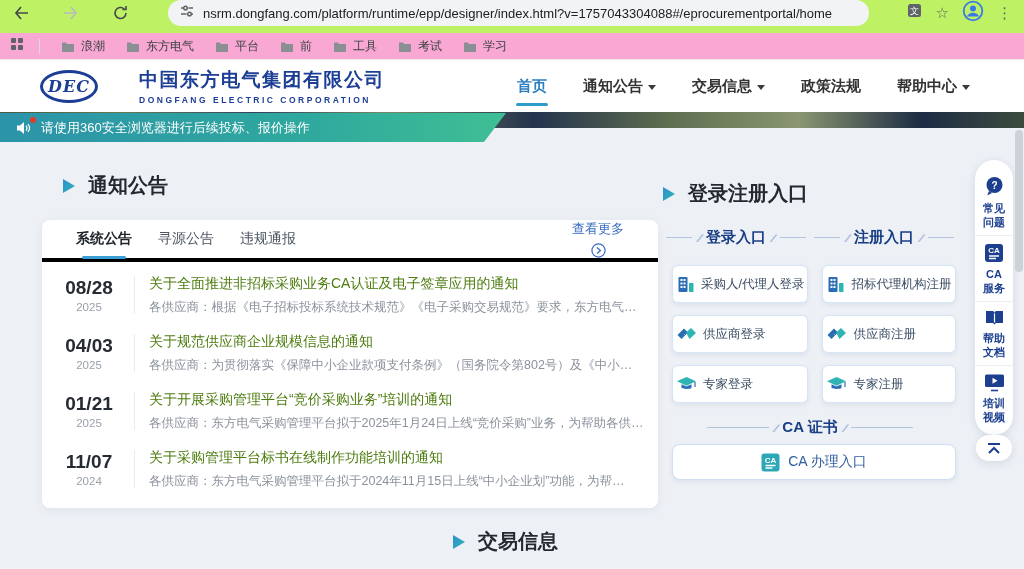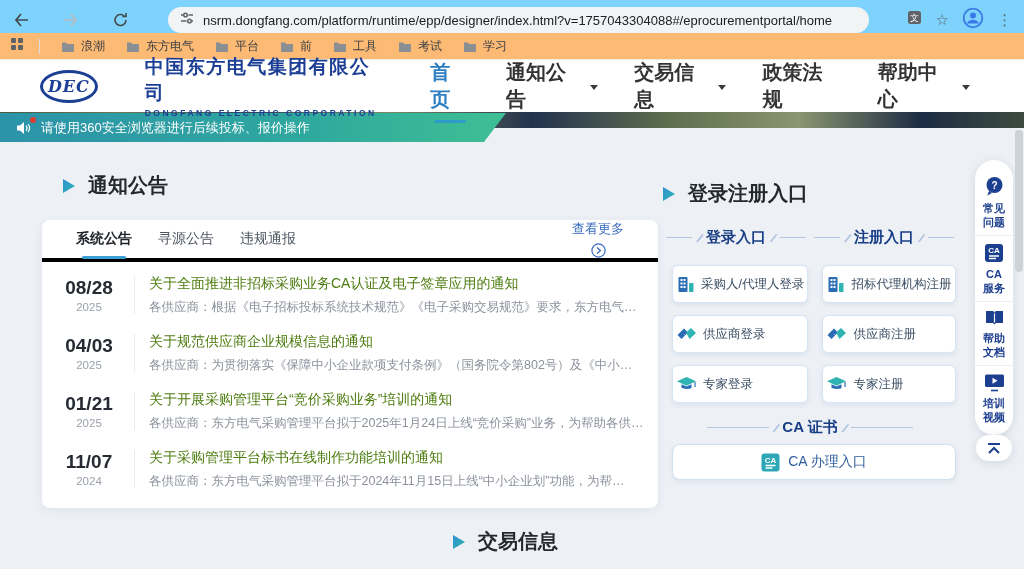--- a/index.html
+++ b/index.html
@@ -1,36 +1,36 @@
 <!DOCTYPE html>
 <html><head>
 <meta charset="utf-8">
 <style>
   * { box-sizing: border-box; margin: 0; padding: 0; }
   html,body { width:1024px; height:569px; overflow:hidden; font-family:"Liberation Sans",sans-serif; background:#fff; }
 
   
-  .toolbar { height:33px; display:flex; align-items:flex-end; background:#7dd3fc; padding:0 8px;gap:24px; }
+  .toolbar { height:33px; display:flex; align-items:flex-start; background:#bef264; padding:0 8px;gap:24px; }
   .tbtn { width:26px; height:26px; display:flex; align-items:center; justify-content:center; border-radius:50%; cursor:pointer; }
   .urlbar { flex:1; height:26px; background:#f1f3f4; border-radius:14px; margin:0 10px; display:flex; align-items:center; padding:0 12px; gap:9px; min-width:0; }
   .urltext { font-size:13px; color:#202124; white-space:nowrap; overflow:hidden; }
   .tool-right { display:flex; align-items:center; gap:13px; padding:0 4px; }
   .glyph { color:#5f6368; font-size:15px; cursor:pointer; }
-  .bookbar { height:27px; display:flex; align-items:center; gap:21px; padding:0 10px; background:#fdba74; border-bottom:1px solid #ececec; }
+  .bookbar { height:27px; display:flex; align-items:center; gap:21px; padding:0 10px; background:#f9a8d4; border-bottom:1px solid #ececec; }
   .bm { display:flex; align-items:center; gap:6px; font-size:12px; color:#3c4043; cursor:pointer; }
   .bdiv { width:1px; height:15px; background:#dadce0; margin-left:-6px; }
 
   
   .page { position:relative; height:509px; background:#edf0f5; }
   .siteheader { position:absolute; top:0; left:0; right:0; height:52px; background:#fff; display:flex; align-items:center; padding:0 24px 0 40px; z-index:3;gap:41px; }
   .oval { width:58px; height:33px; border:3px solid #1c3e94; border-radius:50%; display:flex; align-items:center; justify-content:center; font-family:"DejaVu Serif",serif; font-style:italic; font-weight:700; font-size:16px; color:#1c3e94; letter-spacing:1px; }
-  .ltext { margin-left:6px; }
+  .ltext { margin-left:0; }
   .cn { font-size:19px; font-weight:700; color:#1c3e94; letter-spacing:1.5px; }
   .en { font-size:8.5px; font-weight:700; color:#1c3e94; letter-spacing:2.5px; margin-top:2px; }
-  nav { margin-left:auto; display:flex; gap:36px; align-items:center; font-size:20px; font-weight:600; color:#333; padding-right:30px; }
+  nav { margin-left:auto; display:flex; gap:36px; align-items:center; font-size:15px; font-weight:600; color:#333; padding-right:30px; }
   .navitem { position:relative; cursor:pointer; display:flex; align-items:center; gap:5px; }
   .navitem.active { color:#2e7fc1; }
   .navitem.active::after { content:""; position:absolute; left:50%; transform:translateX(-50%); bottom:-10px; width:32px; height:3px; background:#2f9bc9; border-radius:2px; }
   .caret { width:0; height:0; border-left:4px solid transparent; border-right:4px solid transparent; border-top:5px solid #3a3a3a; margin-top:2px; }
 
   .photostrip { position:absolute; top:52px; left:0; right:0; height:16px; z-index:1;
     background:linear-gradient(90deg,#4a5a43,#6a7a55 12%,#31425c 25%,#7b8a64 38%,#24324d 52%,#5d6d4f 65%,#8a9670 78%,#1d2b44 90%,#3c4c3e); }
   .ribbon { position:absolute; top:53px; left:0; width:506px; height:29px; z-index:2; display:flex; align-items:center; gap:10px; padding-left:16px; color:#fff; font-size:13px;
     background:linear-gradient(90deg,#2c93a9,#2fa89e 60%,#3fbf94); clip-path:polygon(0 0,100% 0,calc(100% - 22px) 100%,0 100%); }
   .spk { position:relative; display:flex; }

